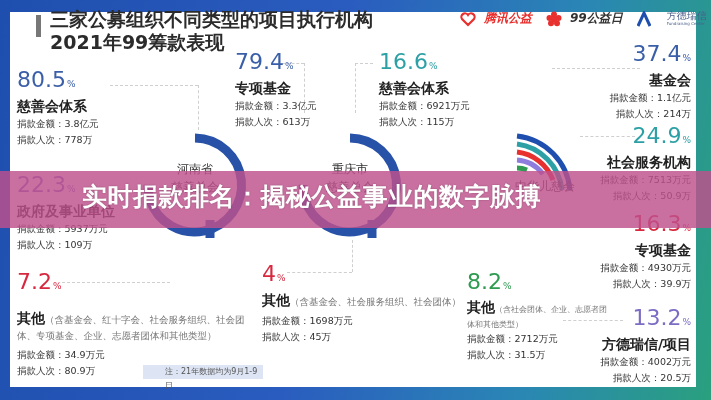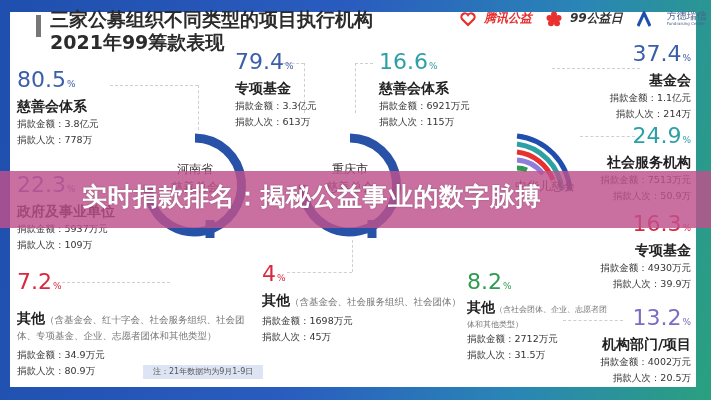--- a/index.html
+++ b/index.html
@@ -33,21 +33,21 @@
   .cat { font-size: 14px; font-weight: bold; color: #222; line-height: 20px; }
   .cat .note { font-size: 9.5px; font-weight: normal; color: #777; }
   .line { font-size: 9.5px; color: #333; line-height: 16px; }
   .right { text-align: right; }
 
   .ring { position: absolute; }
   .ring-label { position: absolute; font-size: 12px; color: #333; text-align: center; line-height: 18px; }
 
   .note-box {
     position: absolute; left: 143px; top: 365px; width: 120px; height: 14px;
-    background: #dde4f3; font-size: 8px; color: #555; line-height: 14px; padding-left: 10px;
+    background: #dde4f3; font-size: 8px; color: #555; line-height: 14px; padding-left: 22px;
   }
   .banner {
     position: absolute; left: 0; top: 171px; width: 711px; height: 57px;
     background: rgba(190, 80, 140, 0.82);
   }
   .banner-text {
     position: absolute; left: 82px; top: 180px; font-size: 25px; font-weight: bold; color: #ffffff; letter-spacing: 0.5px;
     text-shadow: 0 0 2px rgba(0,0,0,0.3);
   }
   .dash { position: absolute; border-top: 1px dashed #cfcfcf; }
@@ -188,21 +188,21 @@
   <div class="line"><span>捐款人次：</span><span>50.9万</span></div>
 </div>
 <div class="stat right" style="right:20px;top:212px;">
   <div class="pct" style="color:#d8283f"><span>16.3</span><span class="sym">%</span></div>
   <div class="cat">专项基金</div>
   <div class="line"><span>捐款金额：</span><span>4930万元</span></div>
   <div class="line"><span>捐款人次：</span><span>39.9万</span></div>
 </div>
 <div class="stat right" style="right:20px;top:306px;">
   <div class="pct" style="color:#7b6cc4"><span>13.2</span><span class="sym">%</span></div>
-  <div class="cat">机构部门/项目</div>
+  <div class="cat">方德瑞信/项目</div>
   <div class="line"><span>捐款金额：</span><span>4002万元</span></div>
   <div class="line"><span>捐款人次：</span><span>20.5万</span></div>
 </div>
 <div class="stat" style="left:467px;top:270px;width:140px;">
   <div class="pct" style="color:#2f9b51"><span>8.2</span><span class="sym">%</span></div>
   <div class="cat" style="line-height:12px;margin-top:3px;"><span>其他</span><span class="note" style="font-size:8px;">（含社会团体、企业、志愿者团体和其他类型）</span></div>
   <div class="line" style=""><span>捐款金额：</span><span>2712万元</span></div>
   <div class="line"><span>捐款人次：</span><span>31.5万</span></div>
 </div>
 

